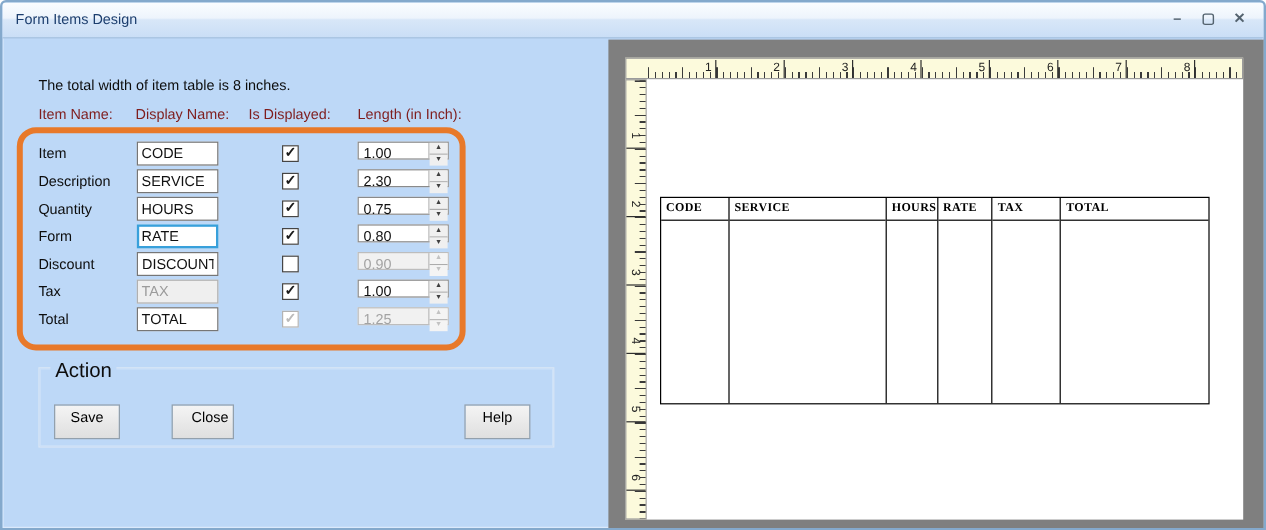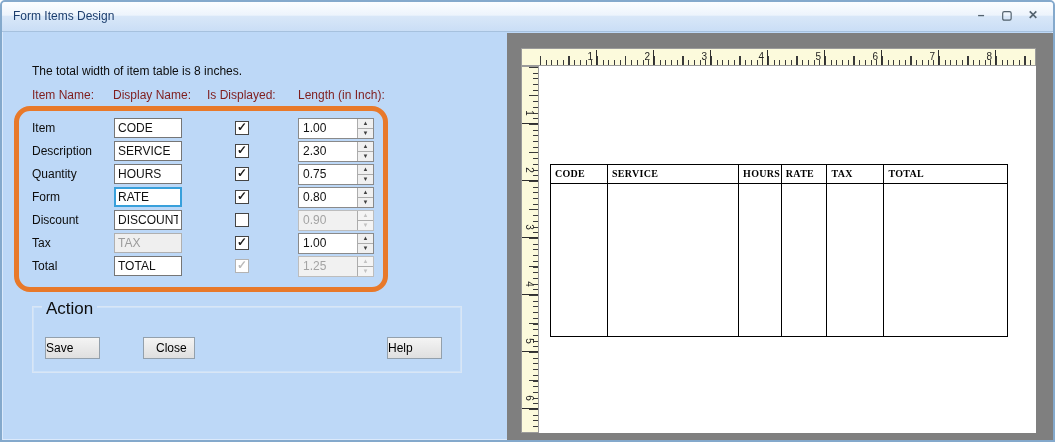--- a/index.html
+++ b/index.html
@@ -54,21 +54,21 @@
     background:#fff; border:1px solid #454545; display:inline-block;
   }
   .checkbox.checked::after {
     content:"\2713"; position:absolute; left:1px; top:-2px;
     font-size:12px; font-weight:bold; color:#1a1a1a;
   }
   .checkbox.disabled { border-color:#B3B3B3; }
   .checkbox.disabled::after { color:#BBBBBB; }
 
   .spinner {
-    position:absolute; left:296px; top:0; width:76px; height:21px;
+    position:absolute; left:296px; top:0; width:76px; height:15px;
     border:1px solid #8A8A8A; background:#fff; display:flex;
   }
   .spin-value { flex:1; font-size:12px; color:#111; padding:2px 0 0 4px; }
   .spin-btns { width:16px; display:flex; flex-direction:column; border-left:1px solid #ACACAC; }
   .spin-up,.spin-down {
     flex:1; background:#F0F0F0; font-size:6px; line-height:9px; text-align:center; color:#404040;
   }
   .spin-up { border-bottom:1px solid #ACACAC; }
   .spinner.disabled { background:#F1F1F1; border-color:#BDBDBD; }
   .spinner.disabled .spin-value { color:#A3A3A3; }
@@ -76,23 +76,23 @@
 
   .groupbox {
     position:absolute; left:30px; top:273px; width:430px; height:67px;
     border:1px solid #D9E6F5; box-shadow:inset 0 0 0 1px rgba(255,255,255,.25);
   }
   .group-label {
     position:absolute; left:9px; top:-8px; background:#BDD8F7;
     padding:0 4px; font-size:17px; color:#0d0d0d;
   }
   .btn {
-    position:absolute; top:30px; width:55px; height:22px;
+    position:absolute; top:30px; width:55px; height:29px;
     background:linear-gradient(180deg,#F4F4F4,#DFDFDF);
-    border:1px solid #93A0AC; font-size:12px; color:#000; 
+    border:1px solid #93A0AC; font-size:12px; color:#000; text-align:center;
     line-height:21px; cursor:default;
   }
   .btn-save { left:12px; } .btn-close { left:110px; width:52px;padding-left:12px; } .btn-help { left:354px; }
 
   
   .preview { position:absolute; left:505px; top:31px; width:548px; height:411px; background:#7F7F7F; }
 
   .ruler-h {
     position:absolute; left:14px; top:15px; width:515px; height:18px;
     background:#FCFADC; border:1px solid #9B9B9B;

